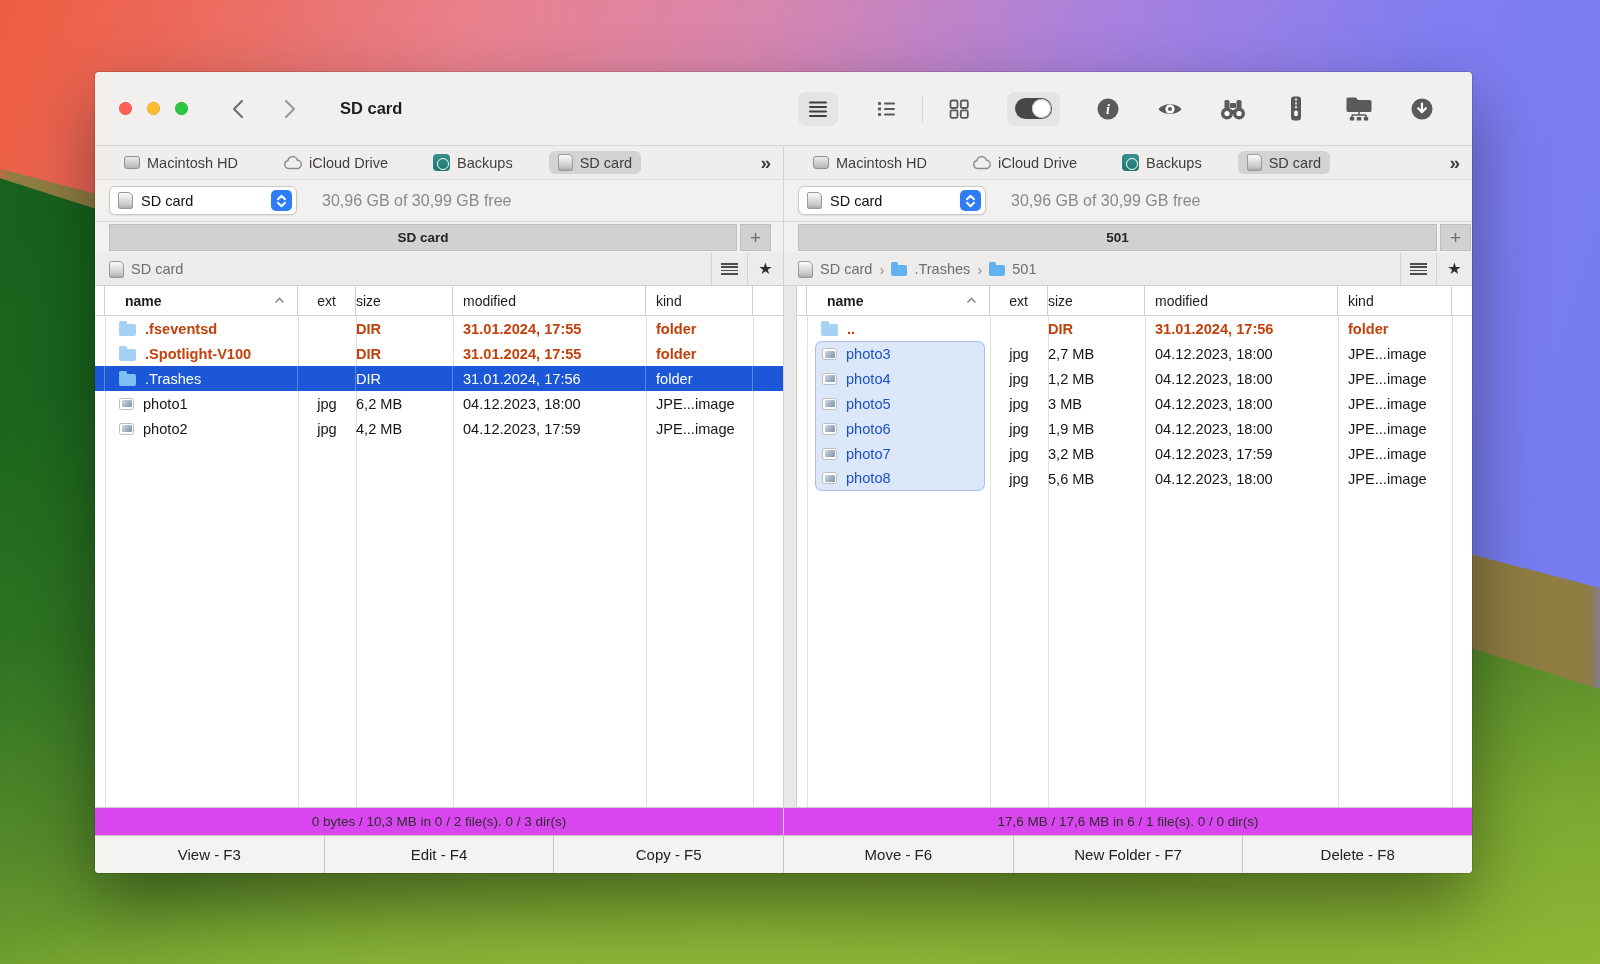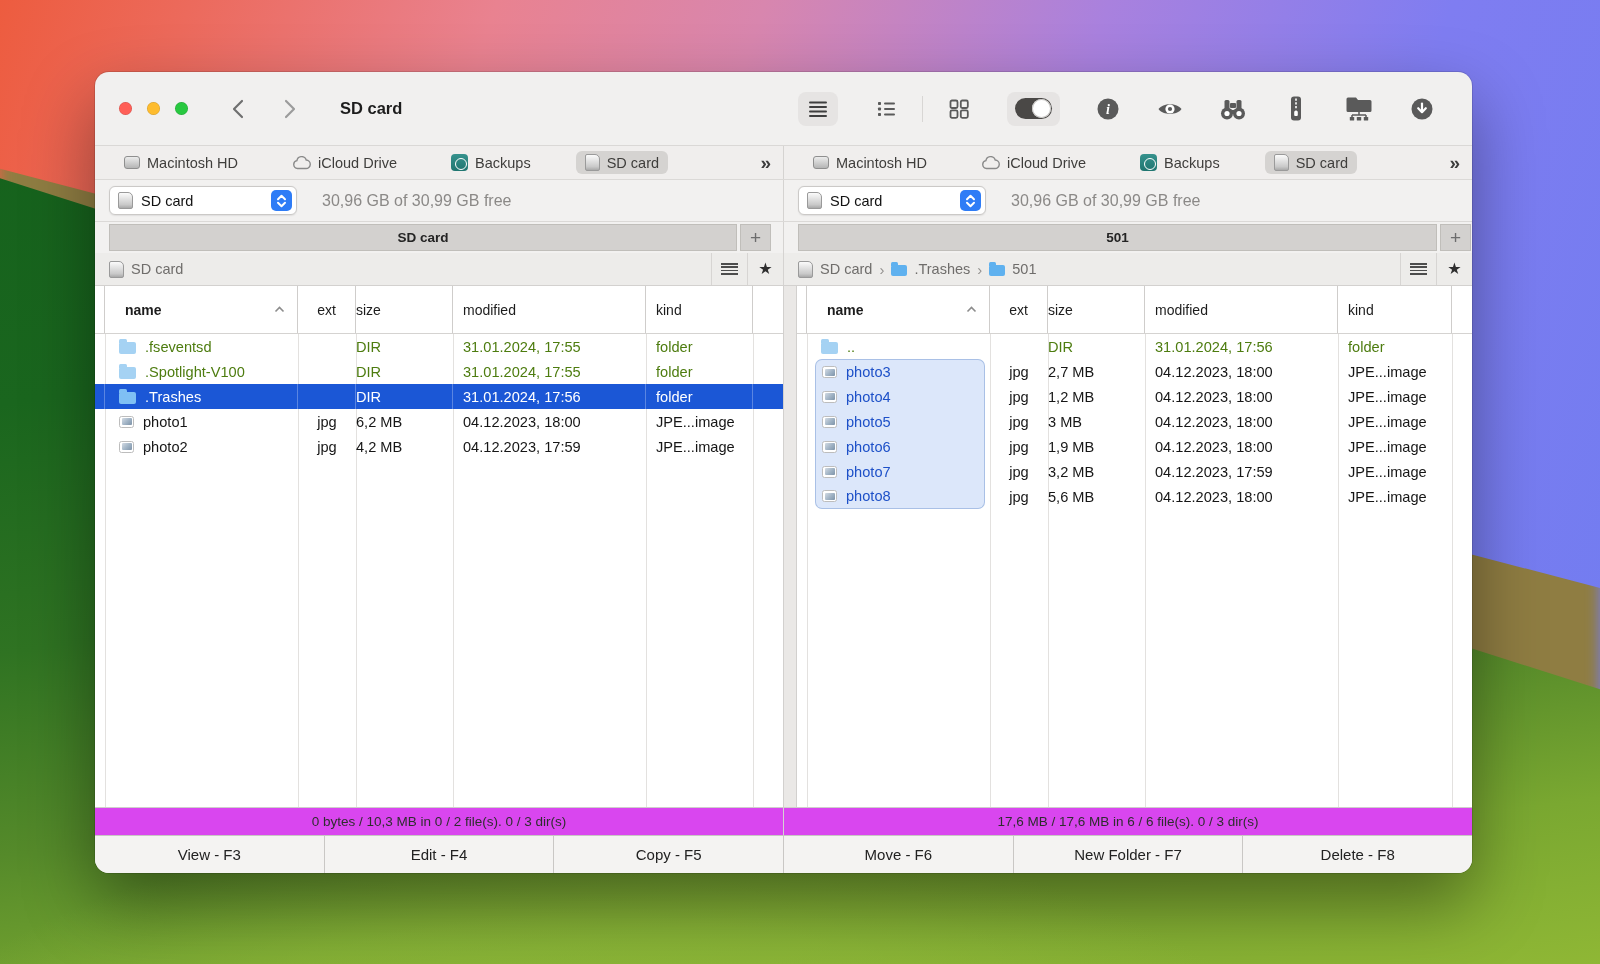--- a/index.html
+++ b/index.html
@@ -11,21 +11,21 @@
   .wp-olive { position:absolute; inset:0; background:#8f7d42; filter:blur(7px);
     clip-path:polygon(0 17.5%, 100% 61%, 100% 73%, 0 20%); }
   .wp-green { position:absolute; inset:0;
     background:linear-gradient(172deg,#13601c 0%,#1a661e 34%,#2f7322 55%,#558a2a 72%,#7aa831 86%,#8fb735 100%);
     clip-path:polygon(0 18.5%, 100% 71.5%, 100% 100%, 0 100%); }
   .wp-hill { position:absolute; inset:0;
     background:radial-gradient(ellipse 980px 450px at 37% 121%, rgba(150,190,60,.85) 0%, rgba(150,190,60,.45) 55%, rgba(150,190,60,0) 78%); }
 
   
   .window { position:absolute; left:95px; top:72px; width:1377px; height:801px;
-    background:#f1f0ef; border-radius:14px; box-shadow:0 30px 70px rgba(0,0,0,.40), 0 0 0 1px rgba(0,0,0,.12);
+    background:#f1f0ef; border-radius:4px; box-shadow:0 30px 70px rgba(0,0,0,.40), 0 0 0 1px rgba(0,0,0,.12);
     display:flex; flex-direction:column; overflow:hidden; color:#161616; }
 
   
   .titlebar { height:74px; flex:0 0 auto; display:flex; align-items:center; padding:0 36px 0 24px; border-bottom:1px solid #dad8d6; }
   .lights { display:flex; gap:15px; }
   .light { width:13px; height:13px; border-radius:50%; box-shadow:inset 0 0 0 .5px rgba(0,0,0,.18); }
   .light.red{background:#ff5f57} .light.yellow{background:#febc2e} .light.green{background:#28c840}
   .navs { display:flex; gap:36px; margin-left:42px; }
   .nav-btn { width:16px; height:22px; display:flex; align-items:center; justify-content:center; }
   .win-title { font-size:16.5px; font-weight:bold; color:#1d1d1d; margin-left:42px; }
@@ -37,21 +37,21 @@
   .tgl::after { content:""; position:absolute; right:1px; top:1px; width:19px; height:19px; border-radius:50%; background:#fff; box-shadow:inset 0 0 0 1px #c6c4c2; }
 
   
   .split { display:flex; flex:0 0 auto; }
   .half { display:flex; align-items:center; }
   .half-l { width:688px; flex:0 0 auto; }
   .half-r { flex:1; border-left:1px solid #d5d3d1; }
 
   
   .tabsrow { height:34px; background:#f0eeed; border-bottom:1px solid #dbd9d7; }
-  .tabsrow .half { padding:0 14px 0 20px; gap:36px; height:100%; }
+  .tabsrow .half { padding:0 14px 0 20px; gap:27px; height:100%; }
   .dtab { display:flex; align-items:center; gap:7px; padding:3px 9px; border-radius:6px; font-size:14.5px; color:#3f3e3c; white-space:nowrap; }
   .dtab.active { background:#d5d3d1; }
   .overflow { margin-left:auto; font-size:19px; font-weight:bold; color:#3c3c3c; letter-spacing:-2px; }
 
   
   .driverow { height:42px; background:#f2f1f0; border-bottom:1px solid #dbd9d7; }
   .driverow .half { padding-left:14px; gap:25px; height:100%; }
   .selector { width:188px; height:29px; background:#fff; border:1px solid #cbc9c7; border-radius:6px;
     display:flex; align-items:center; padding:0 4px 0 8px; box-shadow:0 .5px 1.5px rgba(0,0,0,.08); }
   .selector .lbl { font-size:14.5px; color:#111; margin-left:8px; }
@@ -77,21 +77,21 @@
   .star { font-size:16px; color:#2e2e2e; line-height:1; }
   .hamb { width:17px; height:12px; background:repeating-linear-gradient(#4c4c4c 0 1.5px, transparent 1.5px 3.4px); }
 
   
   .panes { flex:1; display:flex; background:#fff; min-height:0; }
   .pane { display:flex; flex-direction:column; min-width:0; }
   .pane-l { width:688px; flex:0 0 auto; }
   .pane-r { flex:1; }
   .splitterbar { width:14px; flex:0 0 auto; background:#eae8e6; border-left:1px solid #d2d0ce; border-right:1px solid #d2d0ce; }
 
-  .list-header { height:48px; flex:0 0 auto; display:flex; align-items:stretch; border-bottom:1px solid #d5d3d1; font-size:14px; color:#1c1c1c; }
+  .list-header { height:30px; flex:0 0 auto; display:flex; align-items:stretch; border-bottom:1px solid #d5d3d1; font-size:14px; color:#1c1c1c; }
   .hcell { display:flex; align-items:center; border-right:1px solid #cfcdcb; }
   .hcell:last-child { border-right:none; }
   .list-body { flex:1; position:relative; overflow:hidden; }
   .colline { position:absolute; top:0; bottom:0; width:1px; background:#e3e1df; }
 
   
   .c-gutter{width:10px; flex:0 0 auto;}
   .pane-l .c-name{width:193px; flex:0 0 auto;}
   .pane-r .c-name{width:183px; flex:0 0 auto;}
   .c-ext{width:58px; flex:0 0 auto; justify-content:center; }
@@ -105,21 +105,21 @@
 
   
   .pane-l .l1{left:10px}.pane-l .l2{left:203px}.pane-l .l3{left:261px}.pane-l .l4{left:358px}.pane-l .l5{left:551px}.pane-l .l6{left:658px}
   .pane-r .l1{left:10px}.pane-r .l2{left:193px}.pane-r .l3{left:251px}.pane-r .l4{left:348px}.pane-r .l5{left:541px}.pane-r .l6{left:655px}
 
   .frow { height:25px; display:flex; align-items:center; position:relative; z-index:1; font-size:14.6px; color:#161616; }
   .frow .cell { height:100%; display:flex; align-items:center; min-width:0; }
   .name-inner { flex:1; height:25px; display:flex; align-items:center; gap:9px; margin:0 5px 0 8px; padding:0 6px 0 6px; min-width:0; }
   .fname { white-space:nowrap; overflow:hidden; }
 
-  .frow.dim { color:#4d7c0f; }
+  .frow.dim { color:#c2410c;font-weight:bold; }
   .frow.dim .icon-folder { background:#a5d2f3; }
 
   .frow.selected { background:#1b57d6; color:#fff; }
   .frow.selected .cell { border-right:1px solid rgba(255,255,255,.28); }
   .frow.selected .cell.c-tail { border-right:none; }
   .frow.selected .icon-folder { background:#7fc0f4; }
 
   .frow.marked .fname { color:#1d50c8; font-weight:500; }
   .frow.marked .name-inner { background:#dce7fa; border-left:1px solid #a9c0e6; border-right:1px solid #a9c0e6; }
   .frow.marked-first .name-inner { border-top:1px solid #a9c0e6; border-radius:7px 7px 0 0; }
@@ -645,21 +645,21 @@
   </div>
         </div>
     </div>
   </div>
 
   <div class="split statusrow">
     <div class="half half-l">
         <span>0 bytes / 10,3 MB in 0 / 2 file(s). 0 / 3 dir(s)</span>
       </div>
     <div class="half half-r">
-        <span>17,6 MB / 17,6 MB in 6 / 6 file(s). 0 / 3 dir(s)</span>
+        <span>17,6 MB / 17,6 MB in 6 / 1 file(s). 0 / 0 dir(s)</span>
       </div>
   </div>
 
   <div class="fnbar">
     <div class="fnbtn">
         <span>View - F3</span>
       </div>
     <div class="fnbtn">
         <span>Edit - F4</span>
       </div>

